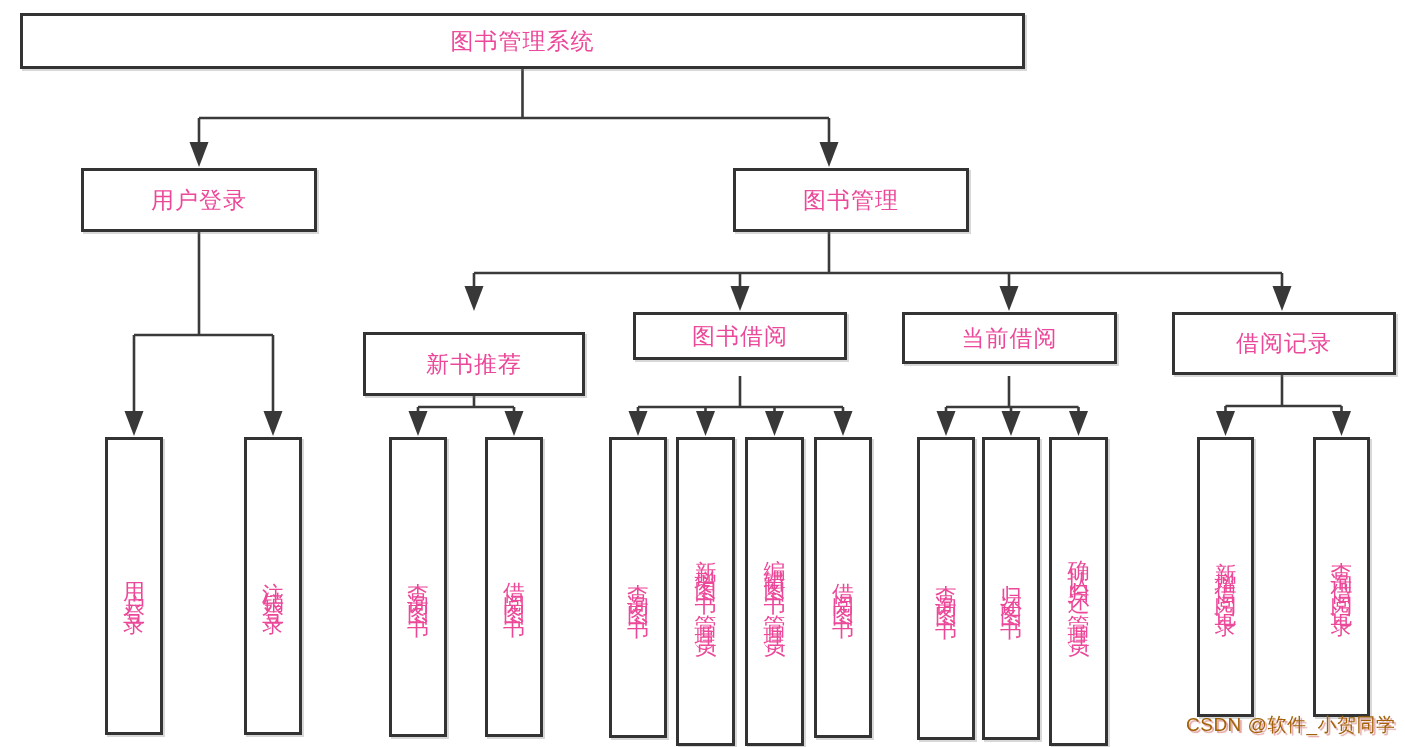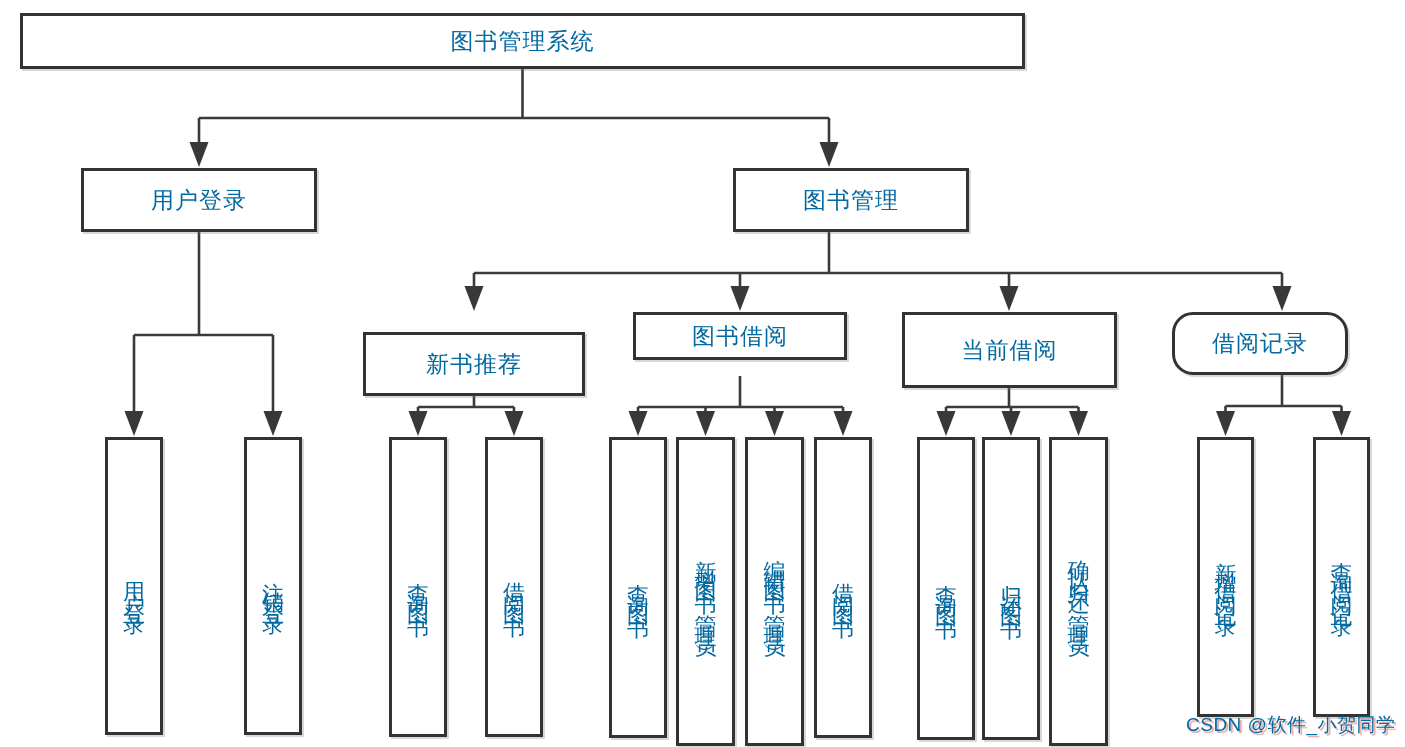--- a/index.html
+++ b/index.html
@@ -3,32 +3,32 @@
 <meta charset="utf-8">
 <style>
   html,body{margin:0;padding:0;background:#ffffff;}
   .stage{
     position:relative;width:1405px;height:747px;background:#ffffff;
     font-family:"Liberation Sans","DejaVu Sans",sans-serif;overflow:hidden;
   }
   svg.wires{position:absolute;left:0;top:0;}
   .node{
     position:absolute;box-sizing:border-box;background:#ffffff;
-    border:3px solid #333333;color:#0369a1;
+    border:3px solid #333333;color:#ec4899;
     display:flex;align-items:center;justify-content:center;
     box-shadow:2px 2px 0 rgba(125,125,125,0.30);
   }
   .h{font-size:23px;letter-spacing:1px;white-space:nowrap;}
   .v{
     writing-mode:vertical-rl;text-orientation:mixed;
     font-size:22px;letter-spacing:11px;line-height:1;
   }
   .wm{
     position:absolute;left:1186px;top:712px;white-space:nowrap;
-    font-size:19px;letter-spacing:0.5px;color:#0369a1;
+    font-size:19px;letter-spacing:0.5px;color:#a16207;
     text-shadow:2px 2px 1px rgba(214,125,125,0.75);
   }
 </style>
 </head>
 <body>
 
 <div class="stage">
 
   <svg class="wires" width="1405" height="747" viewBox="0 0 1405 747">
     <g fill="none" stroke="#3a3a3a" stroke-width="2.6">
@@ -63,22 +63,22 @@
     </g>
   </svg>
 
   <div class="node h" style="left:20px;top:13px;width:1005px;height:56px;">图书管理系统</div>
 
   <div class="node h" style="left:81px;top:168px;width:236px;height:64px;">用户登录</div>
   <div class="node h" style="left:733px;top:168px;width:236px;height:64px;">图书管理</div>
 
   <div class="node h" style="left:363px;top:312px;width:222px;height:64px;margin-top:20px;">新书推荐</div>
   <div class="node h" style="left:633px;top:312px;width:214px;height:48px;">图书借阅</div>
-  <div class="node h" style="left:902px;top:312px;width:215px;height:76px;">当前借阅</div>
-  <div class="node h" style="left:1172px;top:312px;width:176px;height:63px;border-radius:21px;">借阅记录</div>
+  <div class="node h" style="left:902px;top:312px;width:215px;height:52px;">当前借阅</div>
+  <div class="node h" style="left:1172px;top:312px;width:224px;height:63px;">借阅记录</div>
 
   <div class="node v" style="left:105px;top:437px;width:58px;height:298px;">用户登录</div>
   <div class="node v" style="left:244px;top:437px;width:58px;height:298px;">注销登录</div>
 
   <div class="node v" style="left:389px;top:437px;width:58px;height:300px;">查询图书</div>
   <div class="node v" style="left:485px;top:437px;width:58px;height:300px;">借阅图书</div>
 
   <div class="node v" style="left:609px;top:437px;width:58px;height:301px;">查询图书</div>
   <div class="node v" style="left:676px;top:437px;width:59px;height:309px;">新增图书（管理员）</div>
   <div class="node v" style="left:745px;top:437px;width:59px;height:309px;">编辑图书（管理员）</div>

